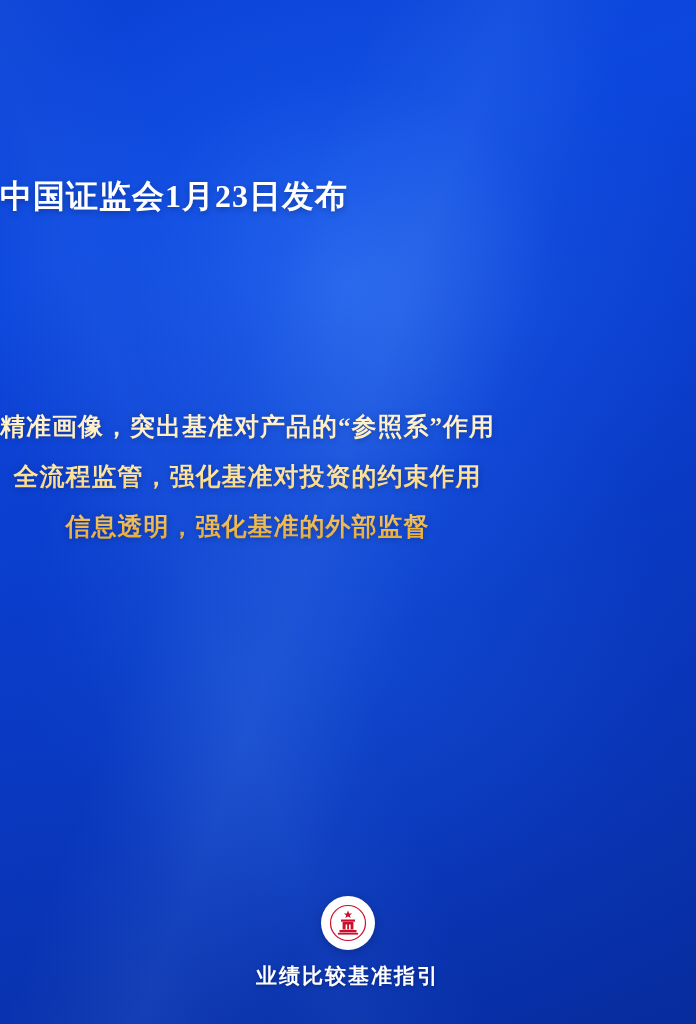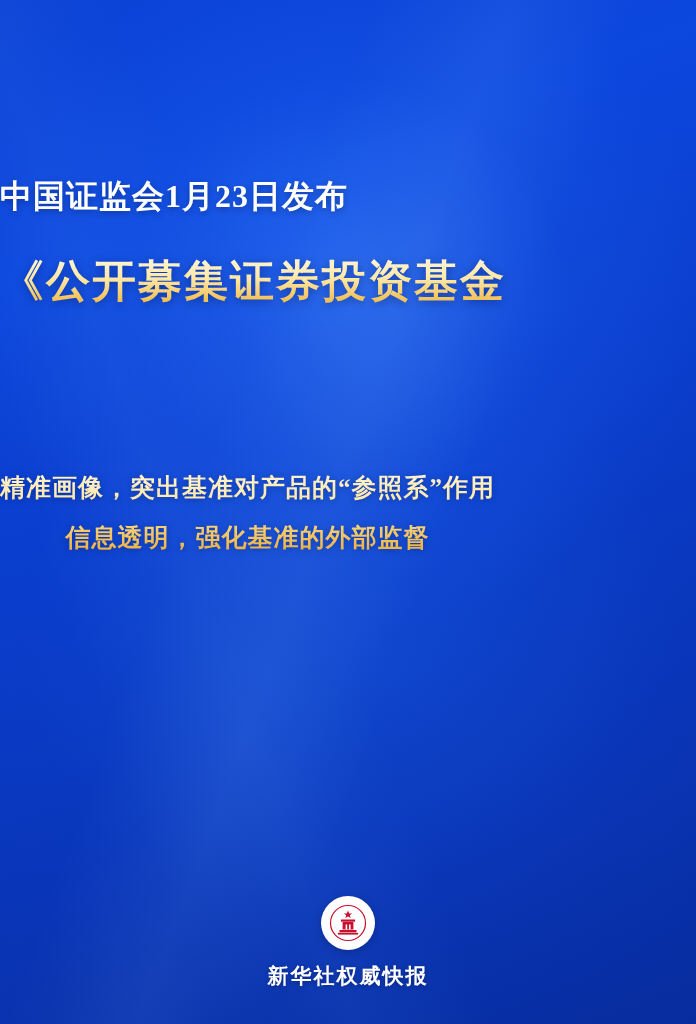--- a/index.html
+++ b/index.html
@@ -120,39 +120,39 @@
 </style>
 </head>
 <body>
 
 <div class="poster">
   <div class="content">
 
     <div class="eyebrow">中国证监会1月23日发布</div>
 
     <div class="headline">
-      <span class="line">《公开募集证券投资基金</span>
     </div>
 
     <div class="bullets">
       <span class="line">精准画像，突出基准对产品的“参照系”作用</span>
+      <span class="line">全流程监管，强化基准对投资的约束作用</span>
       <span class="line">信息透明，强化基准的外部监督</span>
     </div>
 
     <div class="footer">
       <div class="logo">
         <svg width="40" height="40" viewBox="0 0 40 40" aria-hidden="true">
           <circle cx="20" cy="20" r="19" fill="#ffffff"></circle>
           <circle cx="20" cy="20" r="17.5" fill="none" stroke="#c8102e" stroke-width="1.2"></circle>
           <path d="M20 7.5 L21.2 10.4 L24.2 10.4 L21.8 12.2 L22.7 15.1 L20 13.4 L17.3 15.1 L18.2 12.2 L15.8 10.4 L18.8 10.4 Z" fill="#c8102e"></path>
           <rect x="13" y="16.5" width="14" height="2.2" fill="#c8102e"></rect>
           <rect x="14.6" y="19" width="10.8" height="7.5" fill="#c8102e"></rect>
           <rect x="17.6" y="21.5" width="1.6" height="5" fill="#ffffff"></rect>
           <rect x="21" y="21.5" width="1.6" height="5" fill="#ffffff"></rect>
           <rect x="11.5" y="27" width="17" height="2.3" fill="#c8102e"></rect>
           <rect x="10" y="29.8" width="20" height="1.8" fill="#c8102e"></rect>
         </svg>
       </div>
-      <div class="footer-text">新华社权威快报</div>
+      <div class="footer-text">业绩比较基准指引</div>
     </div>
 
   </div>
 </div>
 
 </body></html>

